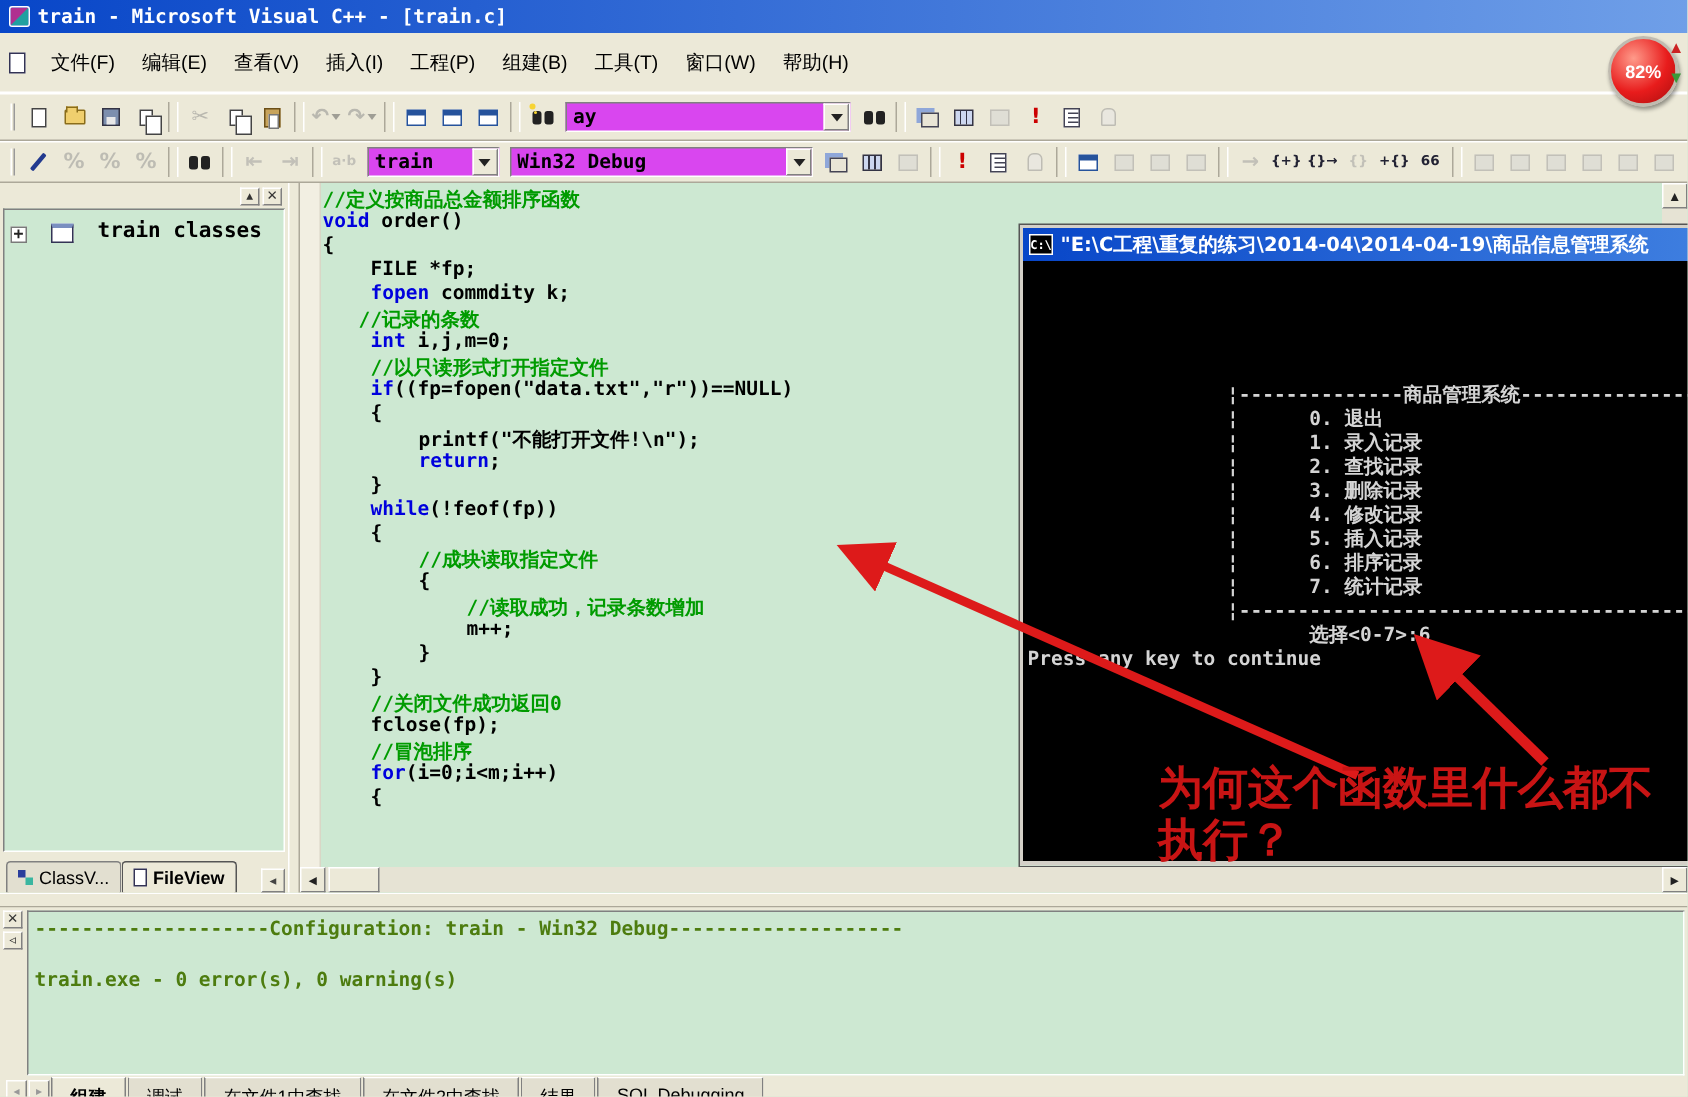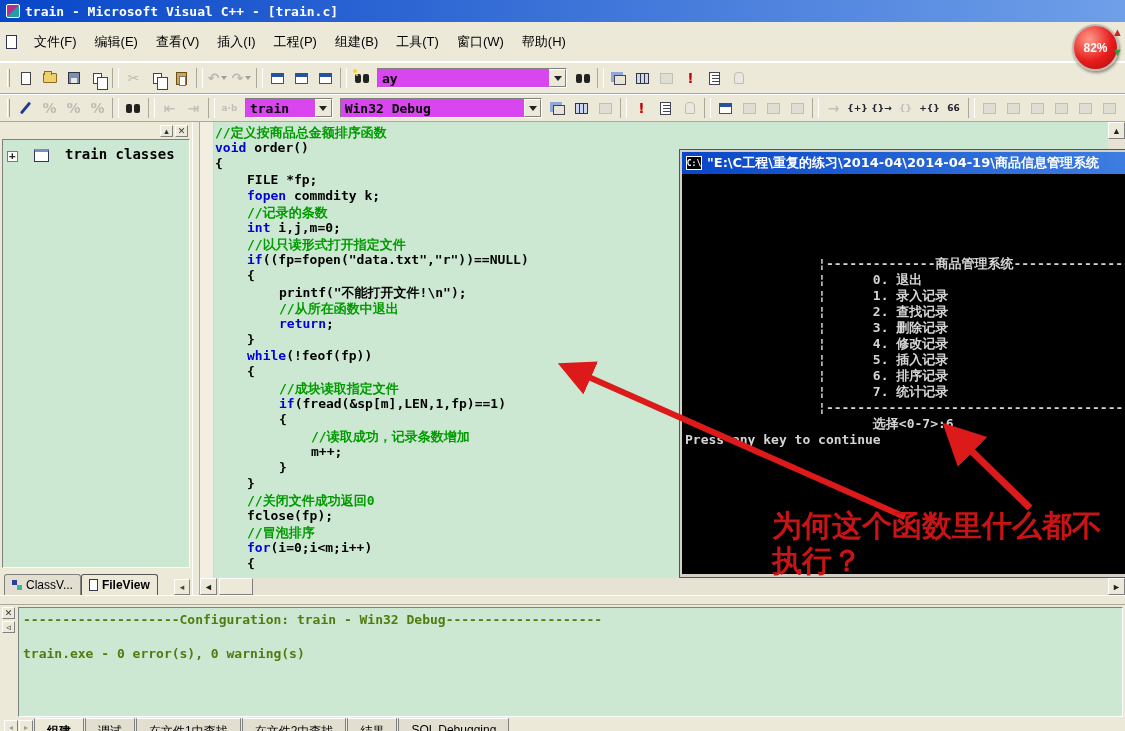--- a/index.html
+++ b/index.html
@@ -398,33 +398,31 @@
   <div class="vsplit"></div>
 
   <div class="editor">
     <div class="selmargin"></div>
     <div class="code">
         <div class="cl" style="padding-left: 0px;"><span class="cm">//定义按商品总金额排序函数</span></div>
         <div class="cl" style="padding-left: 0px;"><span class="kw">void</span><span class="tx"> order()</span></div>
         <div class="cl" style="padding-left: 0px;"><span class="tx">{</span></div>
         <div class="cl" style="padding-left: 32px;"><span class="tx">FILE *fp;</span></div>
         <div class="cl" style="padding-left: 32px;"><span class="kw">fopen</span><span class="tx"> commdity k;</span></div>
-        <div class="cl" style="padding-left: 32px;"><span class="cm">//记录的条数</span></div>
+        <div class="cl" style="padding-left: 24px;"><span class="cm">//记录的条数</span></div>
         <div class="cl" style="padding-left: 32px;"><span class="kw">int</span><span class="tx"> i,j,m=0;</span></div>
         <div class="cl" style="padding-left: 32px;"><span class="cm">//以只读形式打开指定文件</span></div>
         <div class="cl" style="padding-left: 32px;"><span class="kw">if</span><span class="tx">((fp=fopen("data.txt","r"))==NULL)</span></div>
         <div class="cl" style="padding-left: 32px;"><span class="tx">{</span></div>
         <div class="cl" style="padding-left: 64px;"><span class="tx">printf("不能打开文件!\n");</span></div>
-        <div class="cl" style="padding-left: 64px;"><span class="cm">//从所在函数中退出</span></div>
         <div class="cl" style="padding-left: 64px;"><span class="kw">return</span><span class="tx">;</span></div>
         <div class="cl" style="padding-left: 32px;"><span class="tx">}</span></div>
         <div class="cl" style="padding-left: 32px;"><span class="kw">while</span><span class="tx">(!feof(fp))</span></div>
         <div class="cl" style="padding-left: 32px;"><span class="tx">{</span></div>
         <div class="cl" style="padding-left: 64px;"><span class="cm">//成块读取指定文件</span></div>
-        <div class="cl" style="padding-left: 64px;"><span class="kw">if</span><span class="tx">(fread(&amp;sp[m],LEN,1,fp)==1)</span></div>
         <div class="cl" style="padding-left: 64px;"><span class="tx">{</span></div>
         <div class="cl" style="padding-left: 96px;"><span class="cm">//读取成功，记录条数增加</span></div>
         <div class="cl" style="padding-left: 96px;"><span class="tx">m++;</span></div>
         <div class="cl" style="padding-left: 64px;"><span class="tx">}</span></div>
         <div class="cl" style="padding-left: 32px;"><span class="tx">}</span></div>
         <div class="cl" style="padding-left: 32px;"><span class="cm">//关闭文件成功返回0</span></div>
         <div class="cl" style="padding-left: 32px;"><span class="tx">fclose(fp);</span></div>
         <div class="cl" style="padding-left: 32px;"><span class="cm">//冒泡排序</span></div>
         <div class="cl" style="padding-left: 32px;"><span class="kw">for</span><span class="tx">(i=0;i&lt;m;i++)</span></div>
         <div class="cl" style="padding-left: 32px;"><span class="tx">{</span></div>

